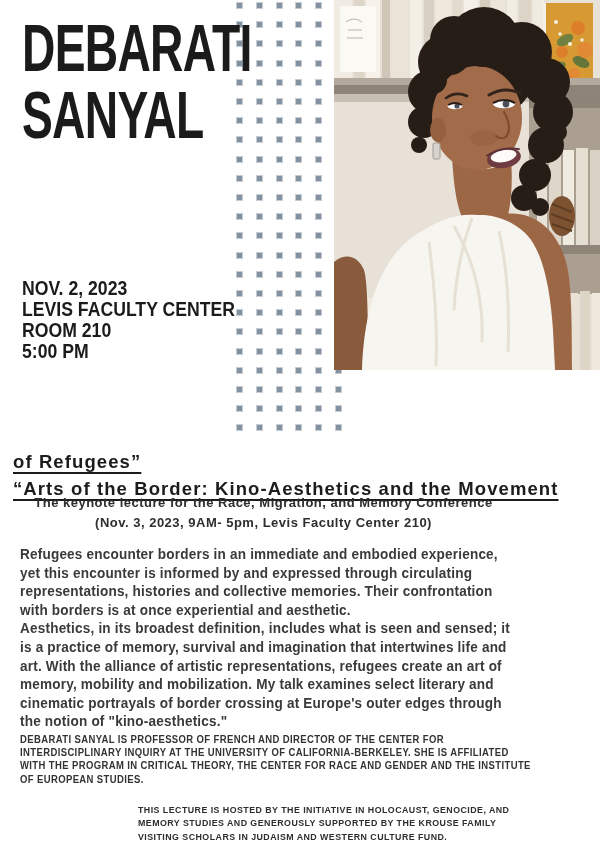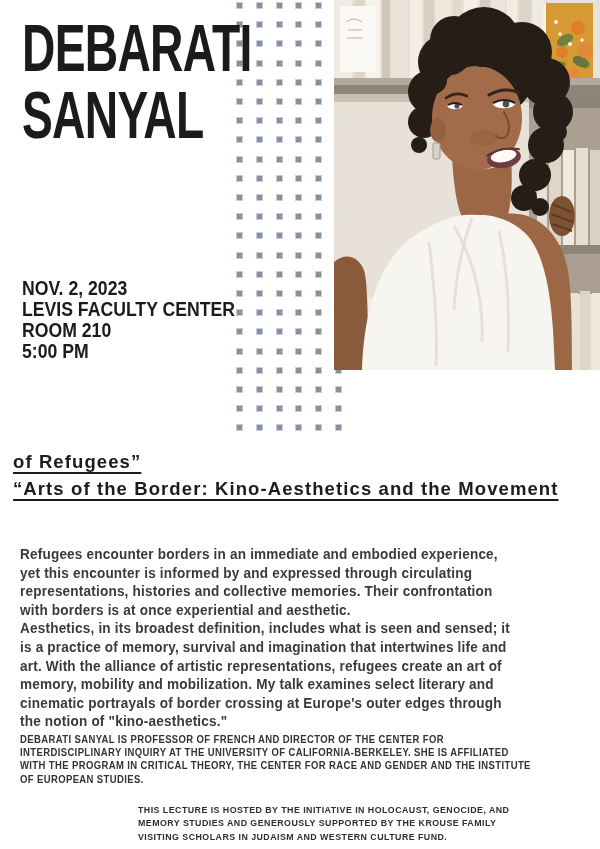--- a/index.html
+++ b/index.html
@@ -340,20 +340,24 @@
         <path d="M138,218 C130,240 122,270 120,310"></path>
       </g>
     </g>
   </svg>
 
   <div class="title-block">
       <div>of Refugees”</div>
       <div>“Arts of the Border: Kino-Aesthetics and the Movement</div>
     </div>
 
+  <div class="subtitle-block">
+      <div>The keynote lecture for the Race, Migration, and Memory Conference</div>
+      <div>(Nov. 3, 2023, 9AM- 5pm, Levis Faculty Center 210)</div>
+    </div>
 
   <div class="abstract-block">
       <div>Refugees encounter borders in an immediate and embodied experience,</div>
       <div>yet this encounter is informed by and expressed through circulating</div>
       <div>representations, histories and collective memories. Their confrontation</div>
       <div>with borders is at once experiential and aesthetic.</div>
       <div>Aesthetics, in its broadest definition, includes what is seen and sensed; it</div>
       <div>is a practice of memory, survival and imagination that intertwines life and</div>
       <div>art. With the alliance of artistic representations, refugees create an art of</div>
       <div>memory, mobility and mobilization. My talk examines select literary and</div>

